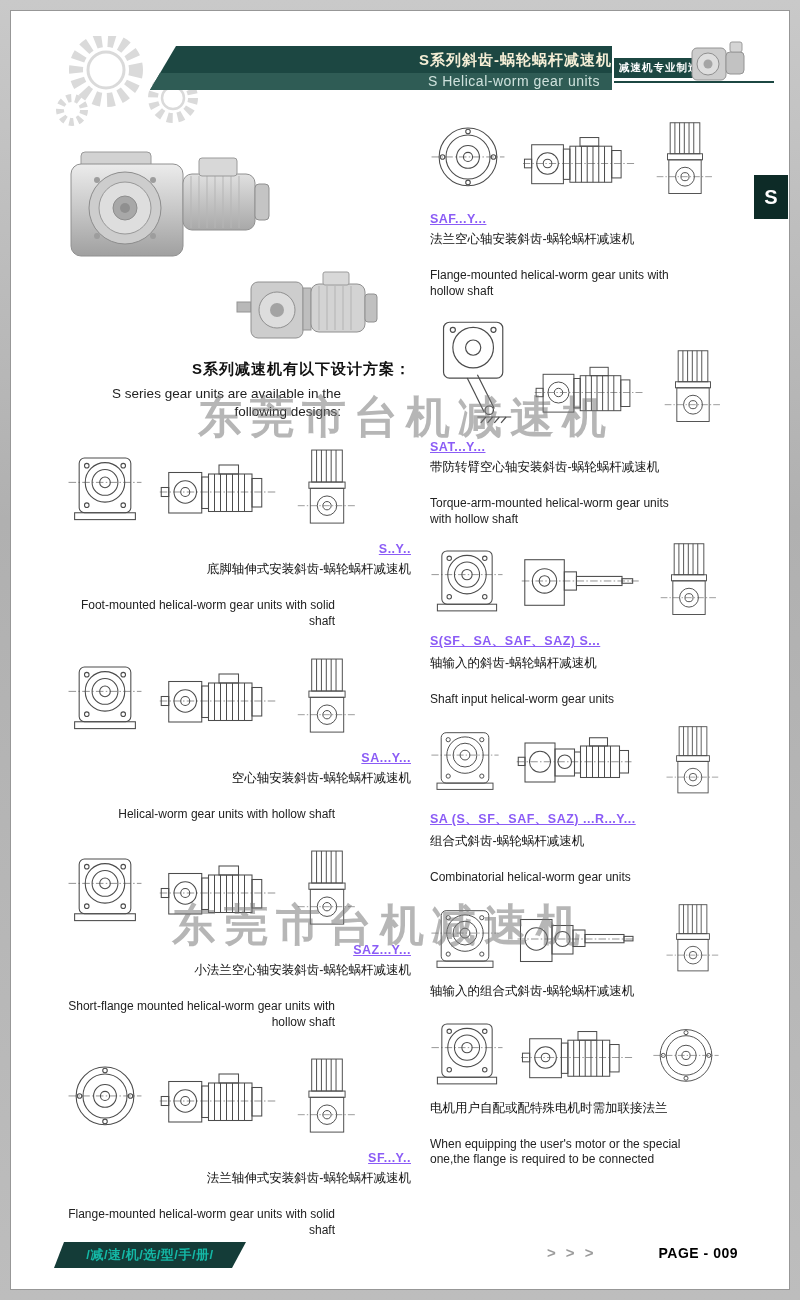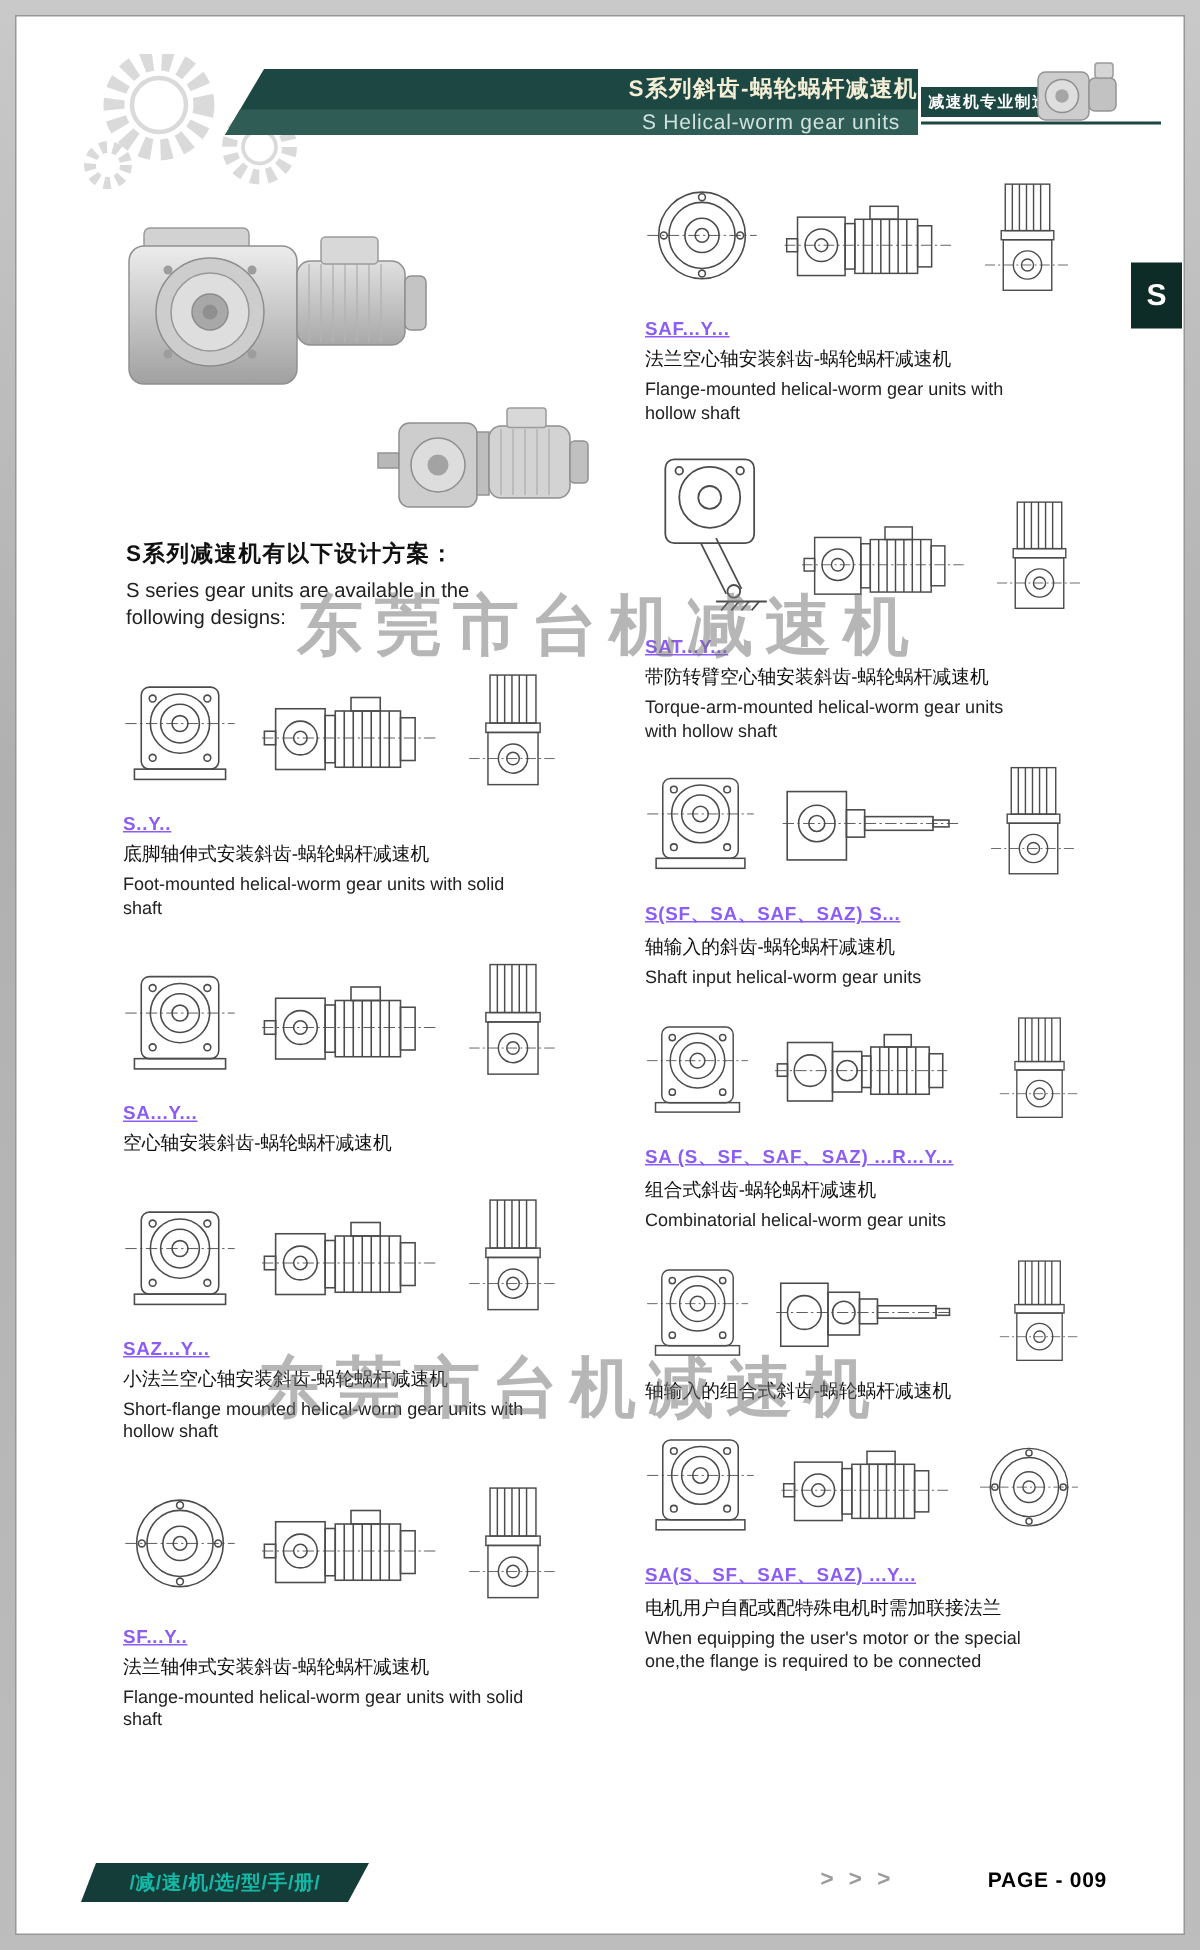--- a/index.html
+++ b/index.html
@@ -25,39 +25,39 @@
                display:flex; align-items:center; justify-content:center; letter-spacing:1px; }
   .badge-rule { position:absolute; left:604px; top:71px; width:160px; height:2px;
                 background:#1c4742; z-index:2; }
   .header-photo { position:absolute; left:678px; top:24px; z-index:3; }
 
   .side-tab { position:absolute; right:2px; top:165px; width:34px; height:44px; z-index:4;
               background:#0d2b27; color:#fff; font-size:20px; font-weight:bold;
               display:flex; align-items:center; justify-content:center; }
 
   
-  .col-left  { position:absolute; left:72px;  top:128px; width:344px; z-index:3; }
+  .col-left  { position:absolute; left:57px;  top:128px; width:344px; z-index:3;text-align:right; }
   .col-right { position:absolute; left:420px; top:94px;  width:334px; z-index:3; }
 
   .photos { position:relative; height:212px; }
   .photo1 { position:absolute; left:0;   top:6px; }
   .photo2 { position:absolute; left:168px; top:128px; }
 
   .intro-cn { font-size:15px; font-weight:bold; color:#111; margin:10px 0 6px 2px; letter-spacing:1px; }
   .intro-en { font-size:13.5px; color:#222; max-width:272px; line-height:1.35; margin-left:2px; }
 
   .sec { margin-top:26px; }
   .col-right .sec { margin-top:14px; }
   .col-right .sec.first { margin-top:16px; }
   .col-right .sec.roomy { margin-top:18px; }
   .dwg-row { display:flex; align-items:flex-end; gap:16px; }
   svg.dwg { stroke:#4c4c4c; fill:none; stroke-width:1.4; stroke-linecap:butt; }
   .sec-code { font-size:12.5px; font-weight:bold; color:#8b5cf6; margin-top:11px; letter-spacing:.5px;text-decoration:underline; }
   .sec-cn   { font-size:12.5px; font-weight:normal; color:#111; margin-top:5px; }
-  .sec-en   { font-size:12px; color:#222; margin-top:4px; line-height:1.3; max-width:268px; }
+  .sec-en   { font-size:12px; color:#222; margin-top:20px; line-height:1.3; max-width:268px; }
   .col-right .sec-en { max-width:252px; }
 
   
   .watermark { position:absolute; z-index:6; font-size:44px; font-weight:bold;
                color:rgba(115,115,115,.52); letter-spacing:8px; white-space:nowrap;
                pointer-events:none; }
   .wm1 { left:188px; top:378px; }
   .wm2 { left:162px; top:886px; }
 
   
@@ -301,20 +301,21 @@
             </svg>
           <svg class="dwg" width="120" height="78" viewBox="0 0 160 104">
               <use href="#d-unit"></use>
             </svg>
           <svg class="dwg" width="64" height="84" viewBox="0 0 92 120">
               <use href="#d-vert"></use>
             </svg>
         </div>
         <div class="sec-code">SA...Y...</div>
         <div class="sec-cn">空心轴安装斜齿-蜗轮蜗杆减速机</div>
+        <div class="sec-en">Helical-worm gear units with hollow shaft</div>
       </section>
 
       <section class="sec">
         <div class="dwg-row">
           <svg class="dwg" width="76" height="79" viewBox="0 0 100 104">
               <use href="#d-front"></use>
             </svg>
           <svg class="dwg" width="120" height="78" viewBox="0 0 160 104">
               <use href="#d-unit"></use>
             </svg>
@@ -435,21 +436,20 @@
           <svg class="dwg" width="74" height="77" viewBox="0 0 100 104">
               <use href="#d-front"></use>
             </svg>
           <svg class="dwg" width="116" height="75" viewBox="0 0 160 104">
               <use href="#d-unit"></use>
             </svg>
           <svg class="dwg" width="68" height="71" viewBox="0 0 100 104">
               <use href="#d-flange"></use>
             </svg>
         </div>
-        <div class="sec-code">SA(S、SF、SAF、SAZ) ...Y...</div>
         <div class="sec-cn">电机用户自配或配特殊电机时需加联接法兰</div>
         <div class="sec-en">When equipping the user's motor or the special one,the flange is required to be connected</div>
       </section>
     </div>
 
     <div class="footer">
       <div class="handbook-strip">/减/速/机/选/型/手/册/</div>
       <div class="pageno">
         <span class="arrows">&gt; &gt; &gt;</span>
         <span class="pagenum">PAGE - 009</span>

